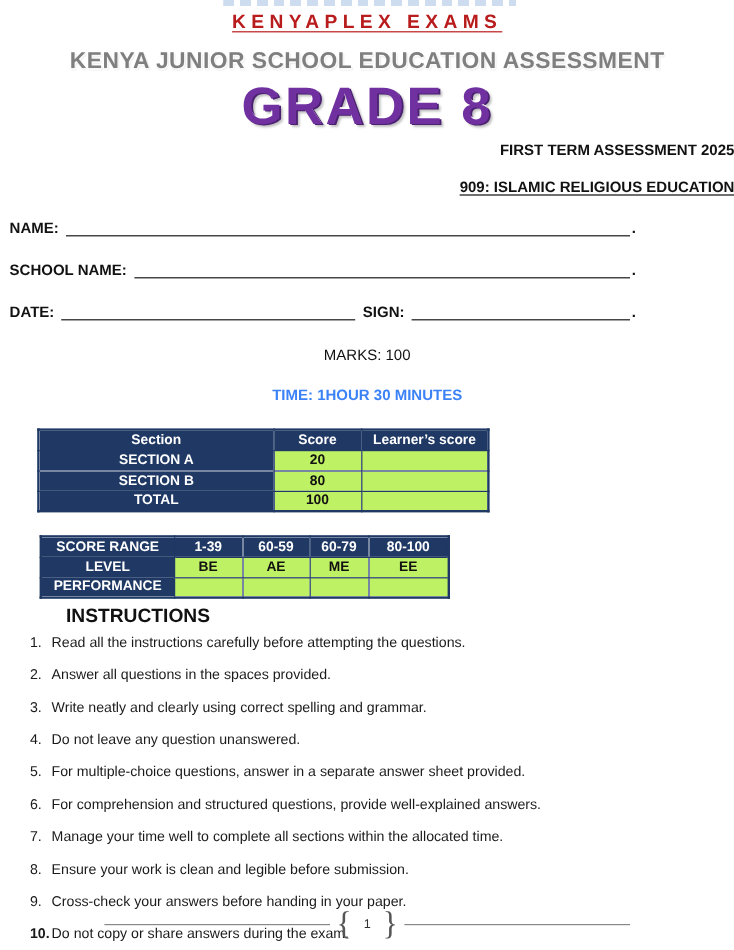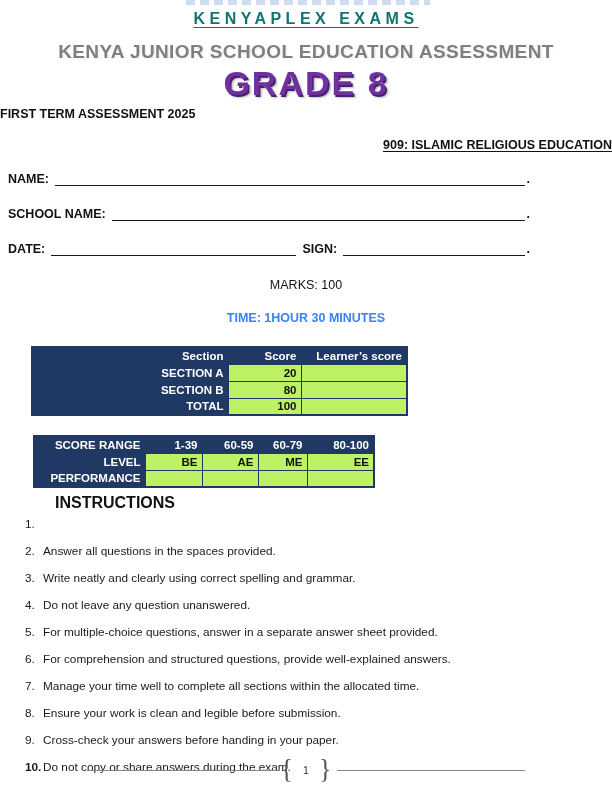--- a/index.html
+++ b/index.html
@@ -18,45 +18,45 @@
     width: 244px; height: 5px;
     background: repeating-linear-gradient(90deg,
       rgba(90,140,200,.30) 0 9px, rgba(255,255,255,0) 9px 14px);
     filter: blur(0.6px);
   }
   .brand-title {
     margin-top: 10px;
     text-align: center;
     font-size: 16px; font-weight: 600;
     letter-spacing: 4.5px;
-    color: #0f766e;
+    color: #b91c1c;
     text-decoration: underline;
     text-underline-offset: 3px;
   }
   .assessment-title {
     margin-top: 13px;
     text-align: center;
     font-size: 19px; font-weight: 700;
     letter-spacing: .4px;
     color: #7f7f7f;
     text-shadow: 1px 1px 0 rgba(255,255,255,.9), 1px 1px 1px rgba(0,0,0,.25);
   }
   .grade-title {
     margin-top: 1px;
     text-align: center;
-    font-size: 34px; font-weight: 800;
+    font-size: 44px; font-weight: 800;
     letter-spacing: 2px;
     color: #7030A0;
     text-shadow: -1px -1px 0 rgba(255,255,255,.85),
                  1.5px 1.5px 0 #4a2070,
                  3px 3px 2px rgba(0,0,0,.25);
   }
   .term-title {
     margin-top: 4px;
-    text-align: left;
+    text-align: right;
     font-size: 12.5px; font-weight: 700; color: #111;
   }
   .subject-title {
     margin-top: 17px;
     text-align: right;
     font-size: 12.5px; font-weight: 700; color: #111;
     text-decoration: underline;
     text-underline-offset: 2px;
   }
   .fields { margin: 21px 82px 0 8px; }
@@ -85,21 +85,21 @@
     font-size: 12.5px; font-weight: 700; color: #3b82f6;
   }
   table { border-collapse: collapse; table-layout: fixed; }
   .score-table { margin: 21px 0 0 31px; width: 375px; }
   .level-table { margin: 19px 0 0 33px; width: 340px; border-radius: 16px; }
   td, th {
     border: 1px solid #1F3864;
     height: 17px;
     padding: 0 4px;
     font-size: 11.5px; font-weight: 700;
-    text-align: right; vertical-align: middle;
+    text-align: center; vertical-align: middle;
     color: #111;
     overflow: hidden; white-space: nowrap;
   }
   .score-table, .level-table { border: 2px solid #1F3864; }
   .navy-cell { background: #1F3864; color: #ffffff; }
   .white-cell { background: #bef264; }
   .score-table col.c1 { width: 196px; }
   .score-table col.c2 { width: 73px; }
   .score-table col.c3 { width: 106px; }
   .level-table col.l1 { width: 111px; }
@@ -239,20 +239,21 @@
       <td class="white-cell"></td>
     </tr>
   </tbody>
     </table>
 
   <div class="instructions">
     <div class="instructions-heading">INSTRUCTIONS</div>
     <div class="instr-list">
       <div class="instr-item">
         <span class="instr-num">1.</span>
+        <span class="instr-text">Read all the instructions carefully before attempting the questions.</span>
       </div>
       <div class="instr-item">
         <span class="instr-num">2.</span>
         <span class="instr-text">Answer all questions in the spaces provided.</span>
       </div>
       <div class="instr-item">
         <span class="instr-num">3.</span>
         <span class="instr-text">Write neatly and clearly using correct spelling and grammar.</span>
       </div>
       <div class="instr-item">

